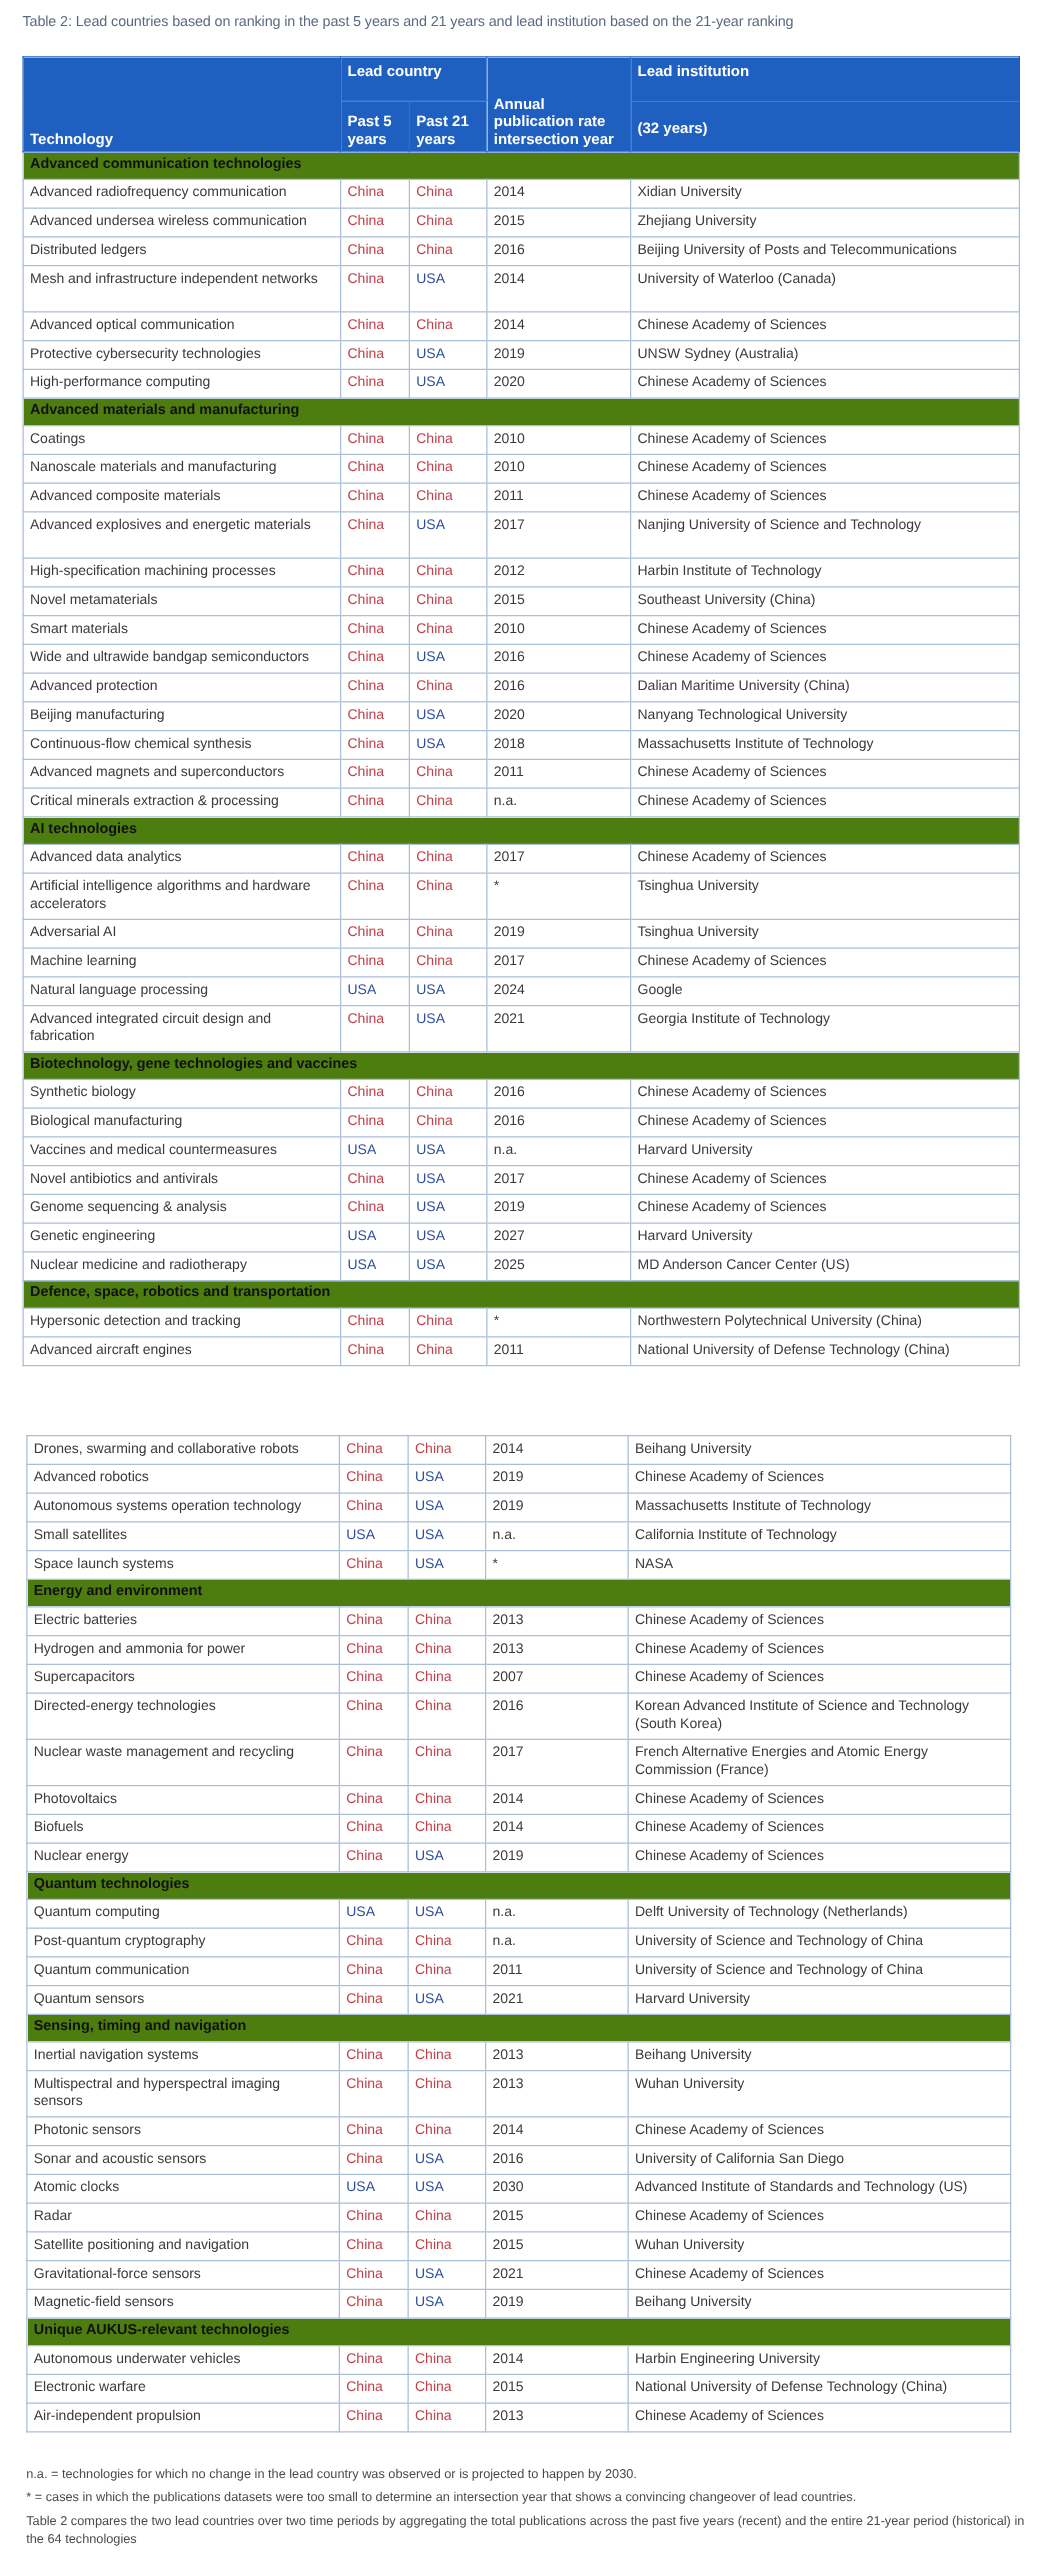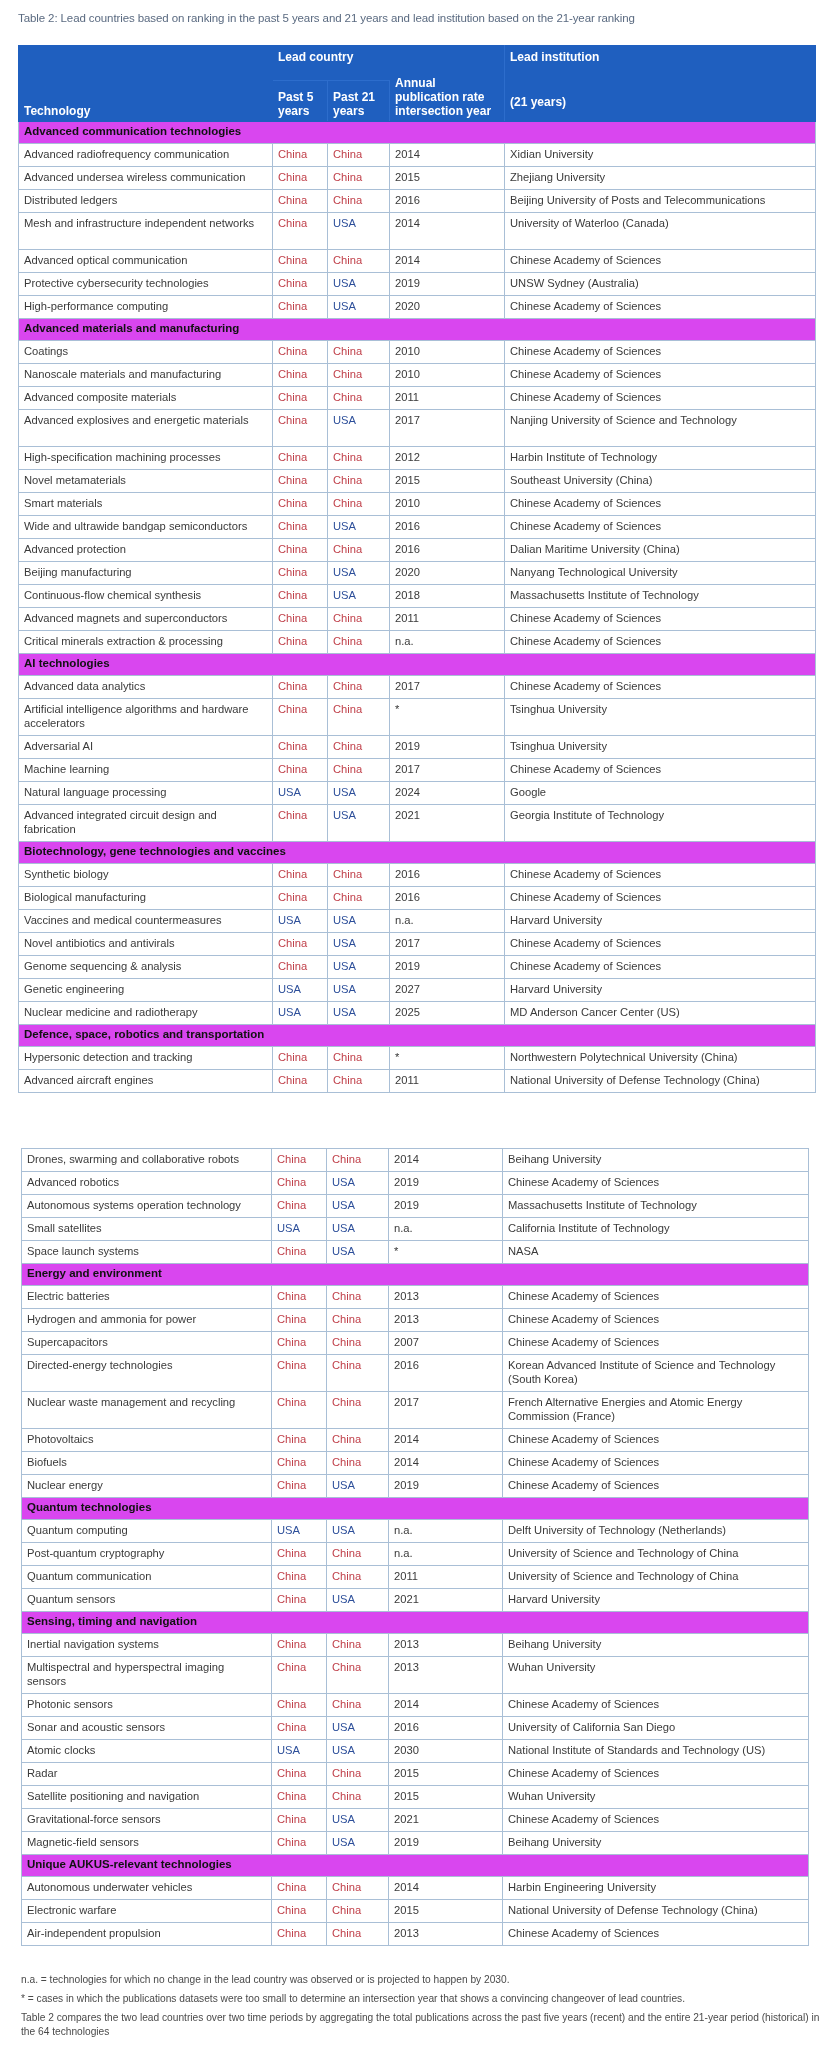--- a/index.html
+++ b/index.html
@@ -9,21 +9,21 @@
   table { border-collapse: collapse; table-layout: fixed; position: absolute; font-size: 11.2px; }
   #t1 { left: 18px; top: 45px; width: 798px; }
   #t2 { left: 21px; top: 1148px; width: 788px; }
   td, th { border: 1px solid #a9bfd6; padding: 0 5px; vertical-align: top; line-height: 14px; overflow: hidden; }
   th { background: #1f5fbf; color: #ffffff; font-weight: bold; border-color: #1f5fbf; text-align: left; font-size: 12px; }
   th.sub { vertical-align: bottom; padding-bottom: 3px; }
   th.lc { border-bottom: 1px solid #2d6dcc; vertical-align: top; padding-top: 4px; }
   th.mid { border-left: 1px solid #2d6dcc; border-right: 1px solid #2d6dcc; }
   tr.head1 th { height: 30px; }
   tr.head2 th { height: 28px; }
-  tr.section td { background: #d946ef; font-weight: bold; color: #111111; height: 19px; padding-top: 2px; font-size: 11.5px; }
+  tr.section td { background: #4d7c0f; font-weight: bold; color: #111111; height: 19px; padding-top: 2px; font-size: 11.5px; }
   tr.row td { height: 19px; padding-top: 3px; }
   tr.row.tall td { height: 33px; }
   .china { color: #c0404a; }
   .usa { color: #2d4f9a; }
   .footer { position: absolute; left: 21px; font-size: 10.2px; color: #4a4a4a; line-height: 14px; width: 800px; }
 </style>
 </head>
 <body>
 
 <div class="caption">Table 2: Lead countries based on ranking in the past 5 years and 21 years and lead institution based on the 21-year ranking</div>
@@ -39,21 +39,21 @@
   <thead>
     <tr class="head1">
       <th class="sub" rowspan="2">Technology</th>
       <th class="lc" colspan="2">Lead country</th>
       <th class="sub mid" rowspan="2">Annual publication rate intersection year</th>
       <th class="lc" style="border-bottom-color:#1f5fbf;">Lead institution</th>
     </tr>
     <tr class="head2">
       <th class="sub" style="border-right:1px solid #2d6dcc;">Past 5 years</th>
       <th class="sub">Past 21 years</th>
-      <th class="sub" style="padding-bottom:12px;">(21 years)</th>
+      <th class="sub" style="padding-bottom:12px;">(32 years)</th>
     </tr>
   </thead>
   <tbody id="t1body">
       <tr class="section">
         <td colspan="5">Advanced communication technologies</td>
       </tr>
       <tr class="row">
         <td>Advanced radiofrequency communication</td>
         <td class="china">China</td>
         <td class="china">China</td>
@@ -476,21 +476,21 @@
         <td class="china">China</td>
         <td class="usa">USA</td>
         <td>2016</td>
         <td>University of California San Diego</td>
       </tr>
       <tr class="row">
         <td>Atomic clocks</td>
         <td class="usa">USA</td>
         <td class="usa">USA</td>
         <td>2030</td>
-        <td>National Institute of Standards and Technology (US)</td>
+        <td>Advanced Institute of Standards and Technology (US)</td>
       </tr>
       <tr class="row">
         <td>Radar</td>
         <td class="china">China</td>
         <td class="china">China</td>
         <td>2015</td>
         <td>Chinese Academy of Sciences</td>
       </tr>
       <tr class="row">
         <td>Satellite positioning and navigation</td>

